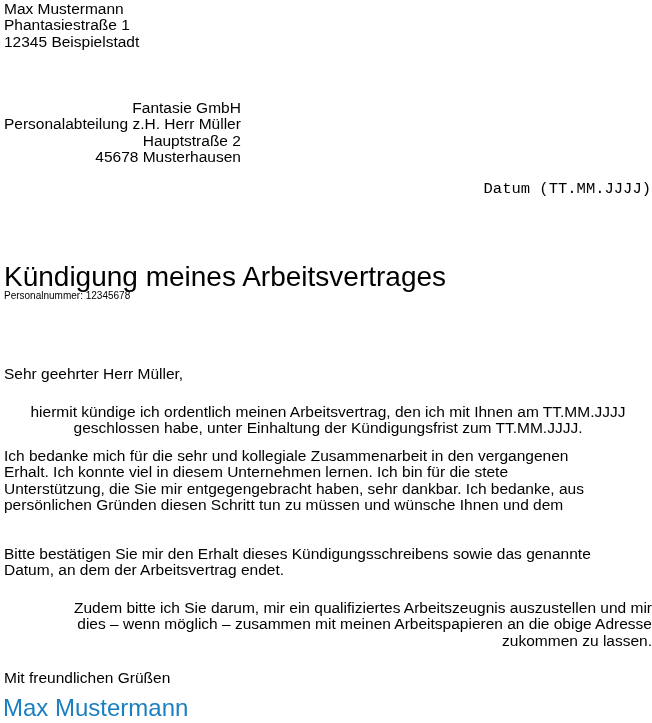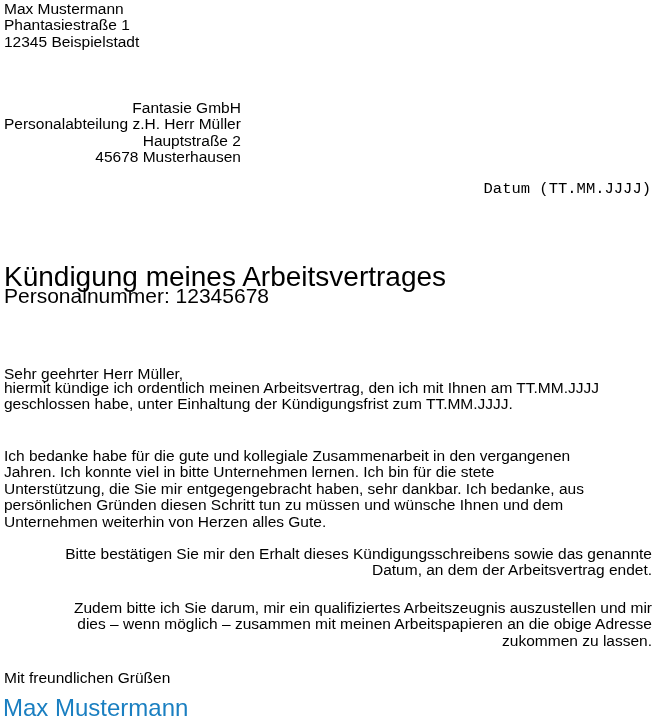--- a/index.html
+++ b/index.html
@@ -38,36 +38,36 @@
     #subject {
       top: 266px;
     }
     #subject .title {
       font-size: 28px;
       line-height: 22px;
       display: block;
       white-space: nowrap;
     }
     #subject .pnr {
-      font-size: 21px;
+      font-size: 10px;
       line-height: 15px;
       display: block;
       white-space: nowrap;
     }
     #salutation { top: 366px; }
     .para {
       position: absolute;
       left: 4px;
       width: 648px;
       margin: 0;
       white-space: nowrap;
     }
-    #p1 { top: 380px; }
+    #p1 { top: 404px; text-align: center; }
     #p2 { top: 448px; }
-    #p3 { top: 546px; text-align: right; }
+    #p3 { top: 546px; }
     #p4 { top: 600px; text-align: right; }
     #closing { top: 670px; }
     #signature {
       position: absolute;
       left: 3px;
       top: 694px;
       font-size: 24px;
       line-height: 28px;
       color: #1a7fc1;
       white-space: nowrap;
@@ -97,25 +97,24 @@
 </div>
 
 <div class="block" id="salutation">Sehr geehrter Herr Müller,</div>
 
 <div class="para" id="p1">
   <span class="line">hiermit kündige ich ordentlich meinen Arbeitsvertrag, den ich mit Ihnen am TT.MM.JJJJ</span>
   <span class="line">geschlossen habe, unter Einhaltung der Kündigungsfrist zum TT.MM.JJJJ.</span>
 </div>
 
 <div class="para" id="p2">
-  <span class="line">Ich bedanke habe für die gute und kollegiale Zusammenarbeit in den vergangenen</span>
-  <span class="line">Jahren. Ich konnte viel in bitte Unternehmen lernen. Ich bin für die stete</span>
+  <span class="line">Ich bedanke mich für die sehr und kollegiale Zusammenarbeit in den vergangenen</span>
+  <span class="line">Erhalt. Ich konnte viel in diesem Unternehmen lernen. Ich bin für die stete</span>
   <span class="line">Unterstützung, die Sie mir entgegengebracht haben, sehr dankbar. Ich bedanke, aus</span>
   <span class="line">persönlichen Gründen diesen Schritt tun zu müssen und wünsche Ihnen und dem</span>
-  <span class="line">Unternehmen weiterhin von Herzen alles Gute.</span>
 </div>
 
 <div class="para" id="p3">
   <span class="line">Bitte bestätigen Sie mir den Erhalt dieses Kündigungsschreibens sowie das genannte</span>
   <span class="line">Datum, an dem der Arbeitsvertrag endet.</span>
 </div>
 
 <div class="para" id="p4">
   <span class="line">Zudem bitte ich Sie darum, mir ein qualifiziertes Arbeitszeugnis auszustellen und mir</span>
   <span class="line">dies – wenn möglich – zusammen mit meinen Arbeitspapieren an die obige Adresse</span>

